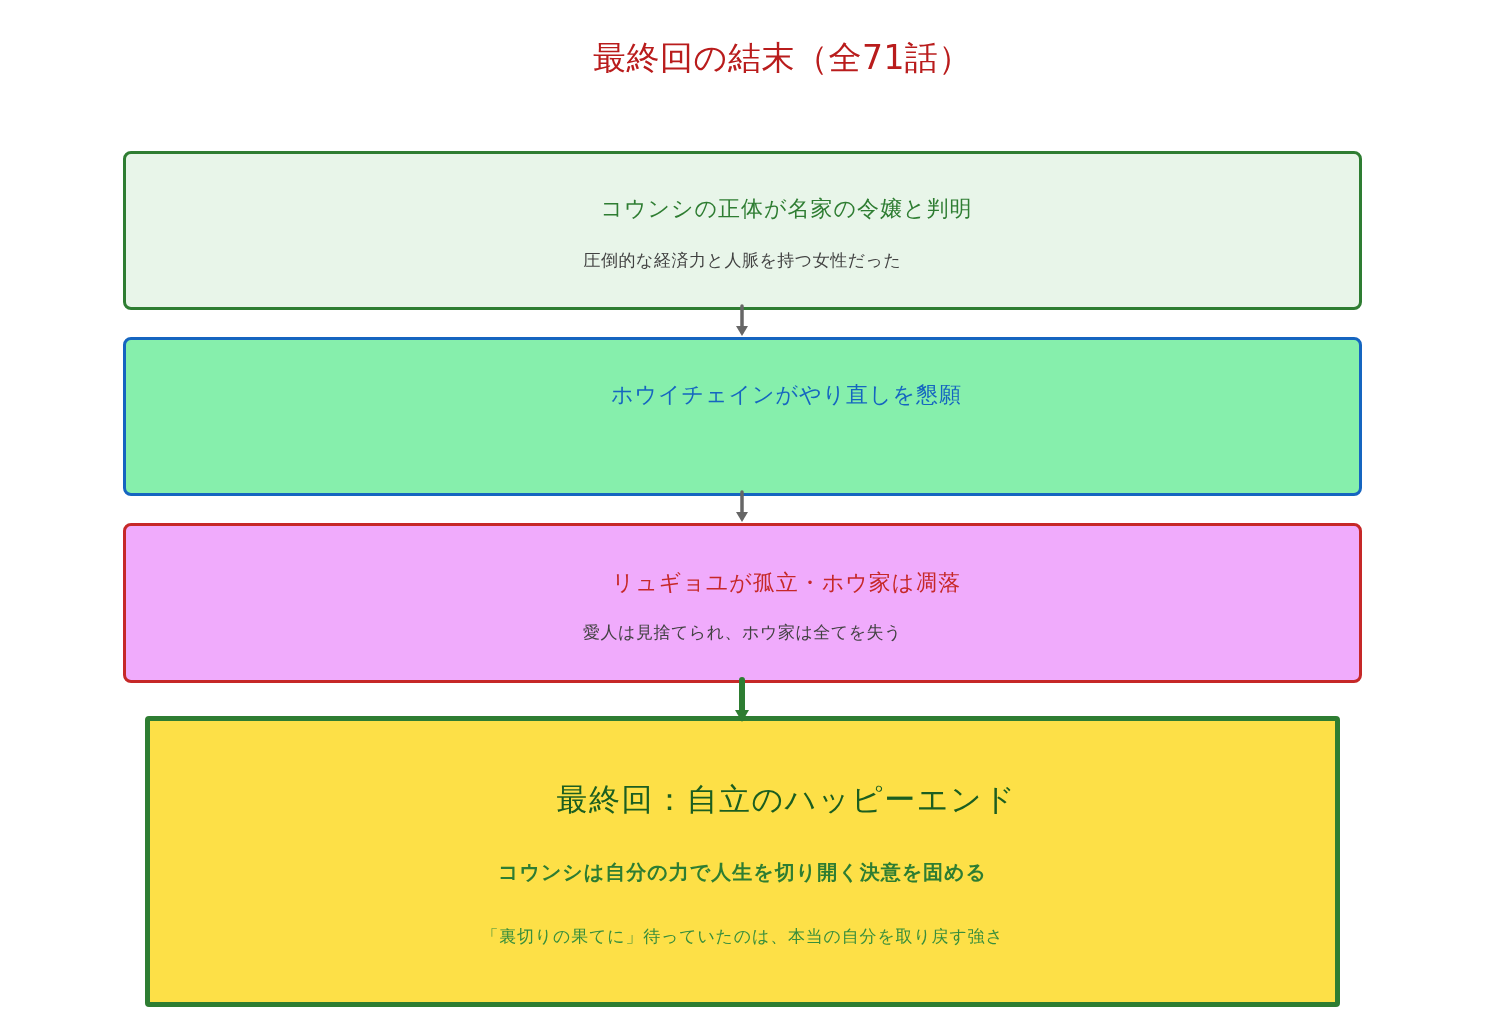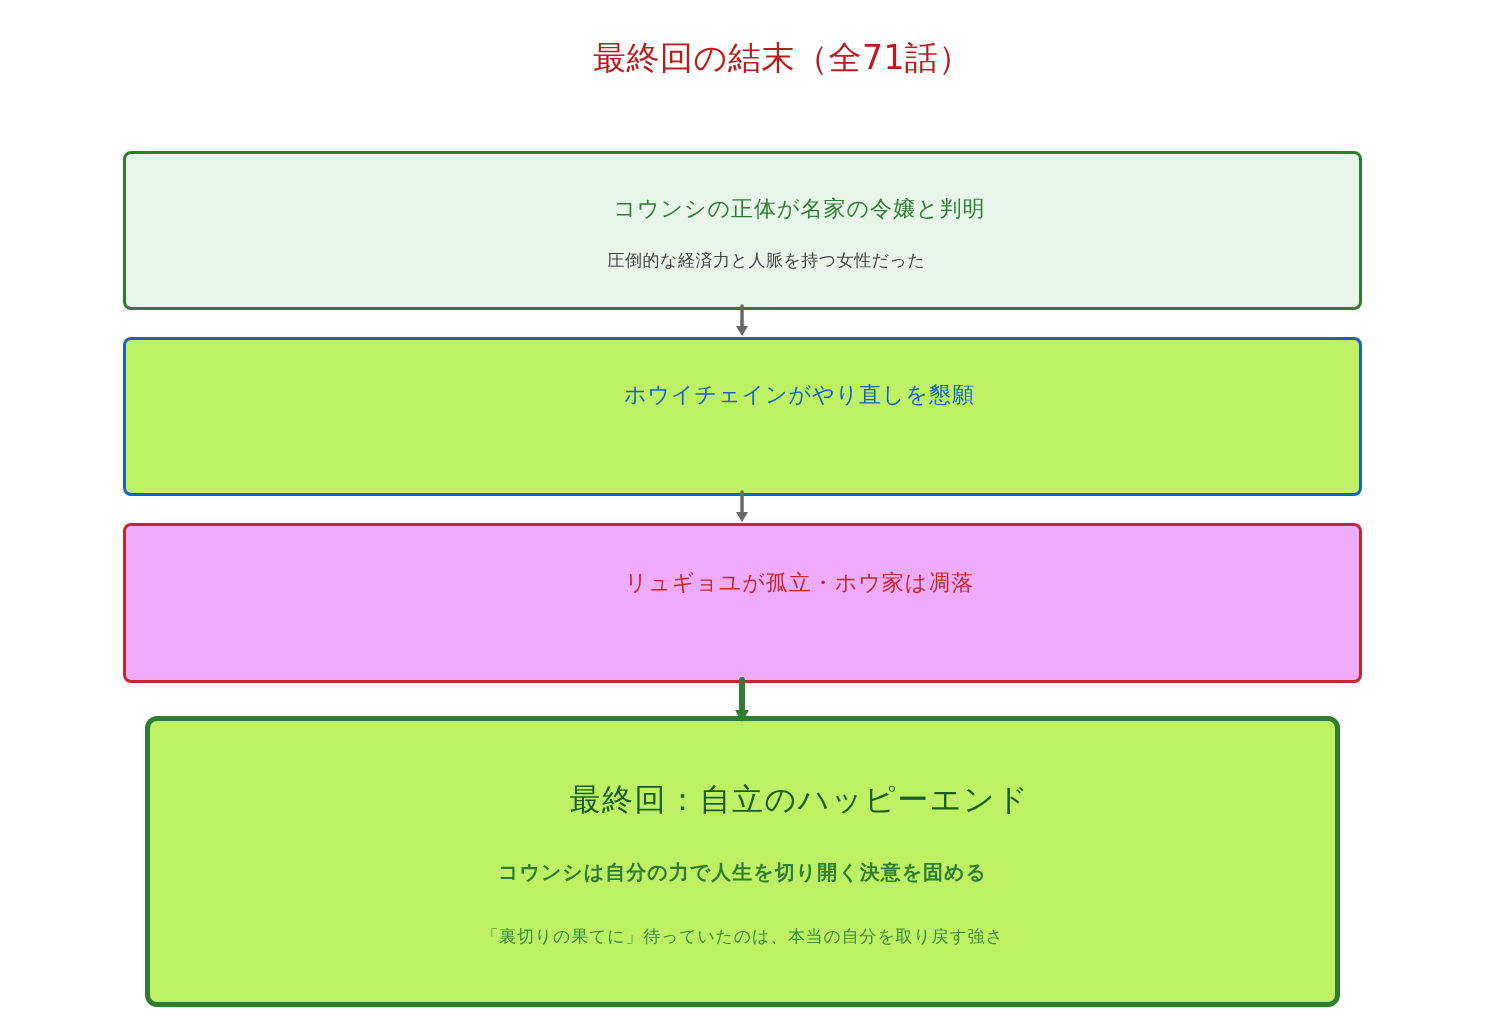--- a/index.html
+++ b/index.html
@@ -26,59 +26,58 @@
       margin-left: 40px;
     }
     .box {
       position: absolute;
       box-sizing: border-box;
       border-radius: 8px;
       text-align: center;
     }
     .box .heading {
       position: absolute;
-      left: 13px;
+      left: 0;
       width: 100%;
       font-size: 22px;
       letter-spacing: 1px;
       padding-left: 44px;
     }
     .box .sub {
       position: absolute;
       left: 0;
       width: 100%;
       font-size: 17px;
       color: #424242;
       letter-spacing: 0.5px;
-      margin-left: 24px;
     }
     .box.green {
       left: 123px; top: 151px; width: 1239px; height: 159px;
       background: #e8f5e9;
       border: 3.5px solid #2e7d32;
     }
     .box.green .heading { color: #2e7d32; top: 40px; }
     .box.blue {
       left: 123px; top: 337px; width: 1239px; height: 159px;
-      background: #bef264;
+      background: #86efac;
       border: 3.5px solid #1565c0;
     }
     .box.blue .heading { color: #1565c0; top: 40px; }
     .box.red {
       left: 123px; top: 523px; width: 1239px; height: 160px;
       background: #f0abfc;
       border: 3.5px solid #c62828;
     }
     .box.red .heading { color: #c62828; top: 42px; }
     .box .sub { top: 95px; }
     .box.final {
       left: 145px; top: 716px; width: 1195px; height: 291px;
-      background: #bef264;
+      background: #fde047;
       border: 5.5px solid #2e7d32;
-      border-radius: 12px;
+      border-radius: 4px;
     }
     .box.final .heading {
       color: #1b5e20;
       font-size: 31px;
       top: 58px;
       letter-spacing: 1.5px;
     }
     .box.final .sub1 {
       position: absolute; left: 0; width: 100%;
       top: 138px;
@@ -111,20 +110,21 @@
   <div class="heading">コウンシの正体が名家の令嬢と判明</div>
   <div class="sub">圧倒的な経済力と人脈を持つ女性だった</div>
 </div>
 
 <div class="box blue">
   <div class="heading">ホウイチェインがやり直しを懇願</div>
 </div>
 
 <div class="box red">
   <div class="heading">リュギョユが孤立・ホウ家は凋落</div>
+  <div class="sub">愛人は見捨てられ、ホウ家は全てを失う</div>
 </div>
 
 <div class="box final">
   <div class="heading">最終回：自立のハッピーエンド</div>
   <div class="sub1">コウンシは自分の力で人生を切り開く決意を固める</div>
   <div class="sub2">「裏切りの果てに」待っていたのは、本当の自分を取り戻す強さ</div>
 </div>
 
 <svg class="arrows" viewBox="0 0 1485 1035">
   <g>

